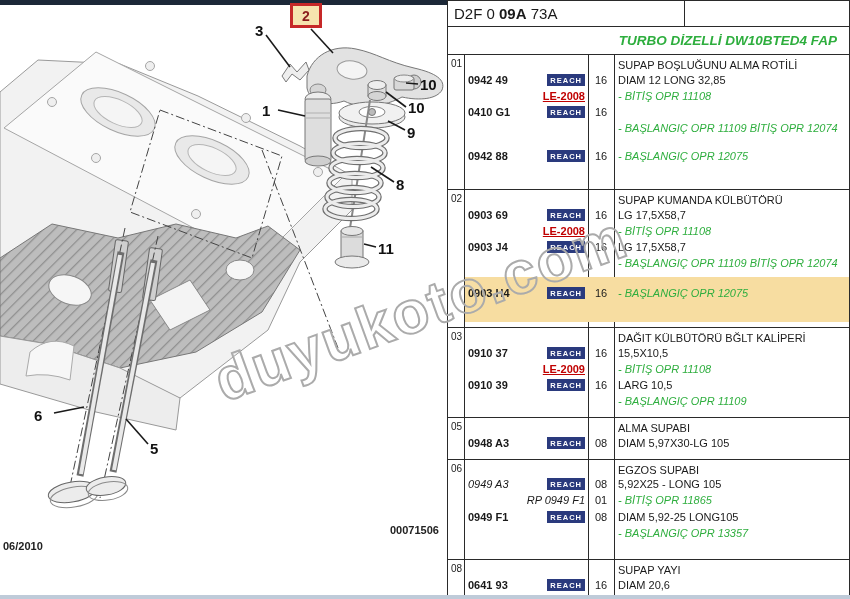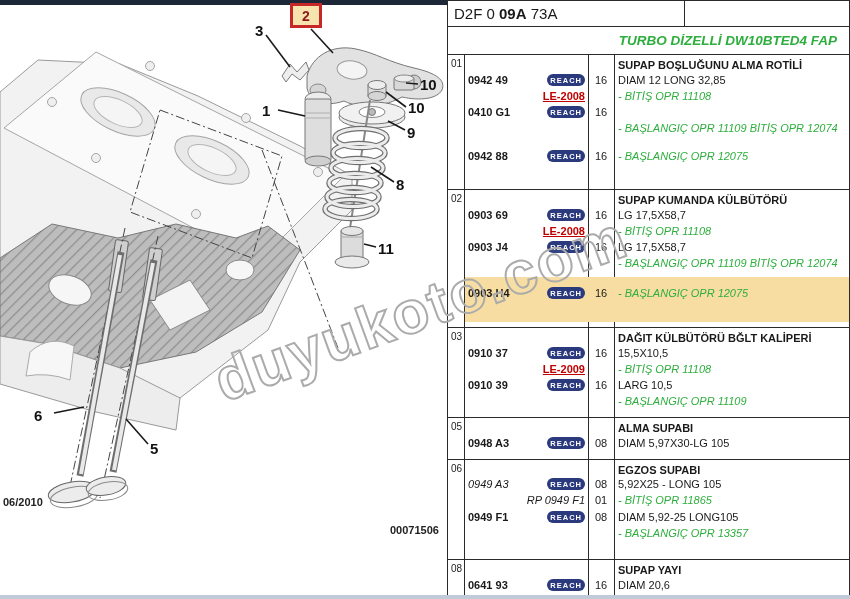--- a/index.html
+++ b/index.html
@@ -9,21 +9,21 @@
   
   .diagram-panel{position:absolute;left:0;top:0;width:447px;height:599px;background:#fff;}
   .top-bar{position:absolute;left:0;top:0;width:447px;height:5px;background:#1c2838;}
   .bottom-bar{position:absolute;left:0;bottom:0;width:850px;height:4px;background:#bfcbd9;z-index:30;}
   .diagram-svg{position:absolute;left:0;top:0;}
 
   .co{position:absolute;font-weight:bold;font-size:15px;color:#111;z-index:6;}
   .callout-box{position:absolute;left:290px;top:3px;width:32px;height:25px;box-sizing:border-box;
       border:3px solid #c62828;background:#f6e3ae;color:#8a1c1c;font-weight:bold;font-size:14px;
       display:flex;align-items:center;justify-content:center;z-index:6;}
-  .footer-date{position:absolute;left:3px;top:496px;font-weight:bold;font-size:11px;color:#222;}
+  .footer-date{position:absolute;left:3px;top:540px;font-weight:bold;font-size:11px;color:#222;}
   .footer-doc{position:absolute;left:390px;top:524px;font-weight:bold;font-size:11px;color:#222;}
 
   .watermark{position:absolute;left:205px;top:272px;width:400px;height:86px;line-height:86px;
       text-align:center;font-size:60px;font-weight:bold;letter-spacing:2px;
       transform:rotate(-20deg);color:rgba(255,255,255,0.05);
       -webkit-text-stroke:2px #ababab;z-index:20;pointer-events:none;}
 
   
   .table-panel{position:absolute;left:447px;top:0;width:403px;height:599px;box-sizing:border-box;
       border-left:1px solid #2a2a2a;border-right:1px solid #2a2a2a;background:#fff;}
@@ -40,24 +40,24 @@
   .vline{position:absolute;top:0;bottom:0;width:1px;background:#2a2a2a;}
   .v1{left:16px;} .v2{left:140px;} .v3{left:166px;}
   .ref{position:absolute;left:3px;top:3px;font-size:10px;color:#222;}
 
   .line{position:absolute;left:17px;right:0;height:16px;display:flex;align-items:center;z-index:2;}
   .pc{width:123px;display:flex;align-items:center;padding-left:3px;box-sizing:border-box;}
   .qc{width:26px;text-align:center;flex:none;}
   .dc{flex:1;padding-left:4px;white-space:nowrap;overflow:hidden;}
   .part{font-weight:bold;}
   .part.it{font-style:italic;font-weight:normal;}
-  .sec-title{font-weight:bold;}
+  .sec-title{font-weight:normal;}
   .note{color:#2eae3e;font-style:italic;}
   .badge{margin-left:auto;margin-right:3px;background:#2a3a7d;color:#fff;font-weight:bold;
-      font-size:7.5px;letter-spacing:1px;padding:1.5px 3px;border-radius:6px;line-height:9px;}
+      font-size:7.5px;letter-spacing:1px;padding:1.5px 3px;border-radius:0;line-height:9px;}
   .le{margin-left:auto;margin-right:3px;color:#c00000;font-weight:bold;text-decoration:underline;}
   .rp{margin-left:auto;margin-right:3px;font-weight:normal;font-style:italic;}
   .hl{position:absolute;left:17px;right:0;top:87px;height:45px;background:#f7dda1;z-index:1;}
 </style>
 </head>
 <body>
 
 <div class="page">
 
   <div class="diagram-panel">

